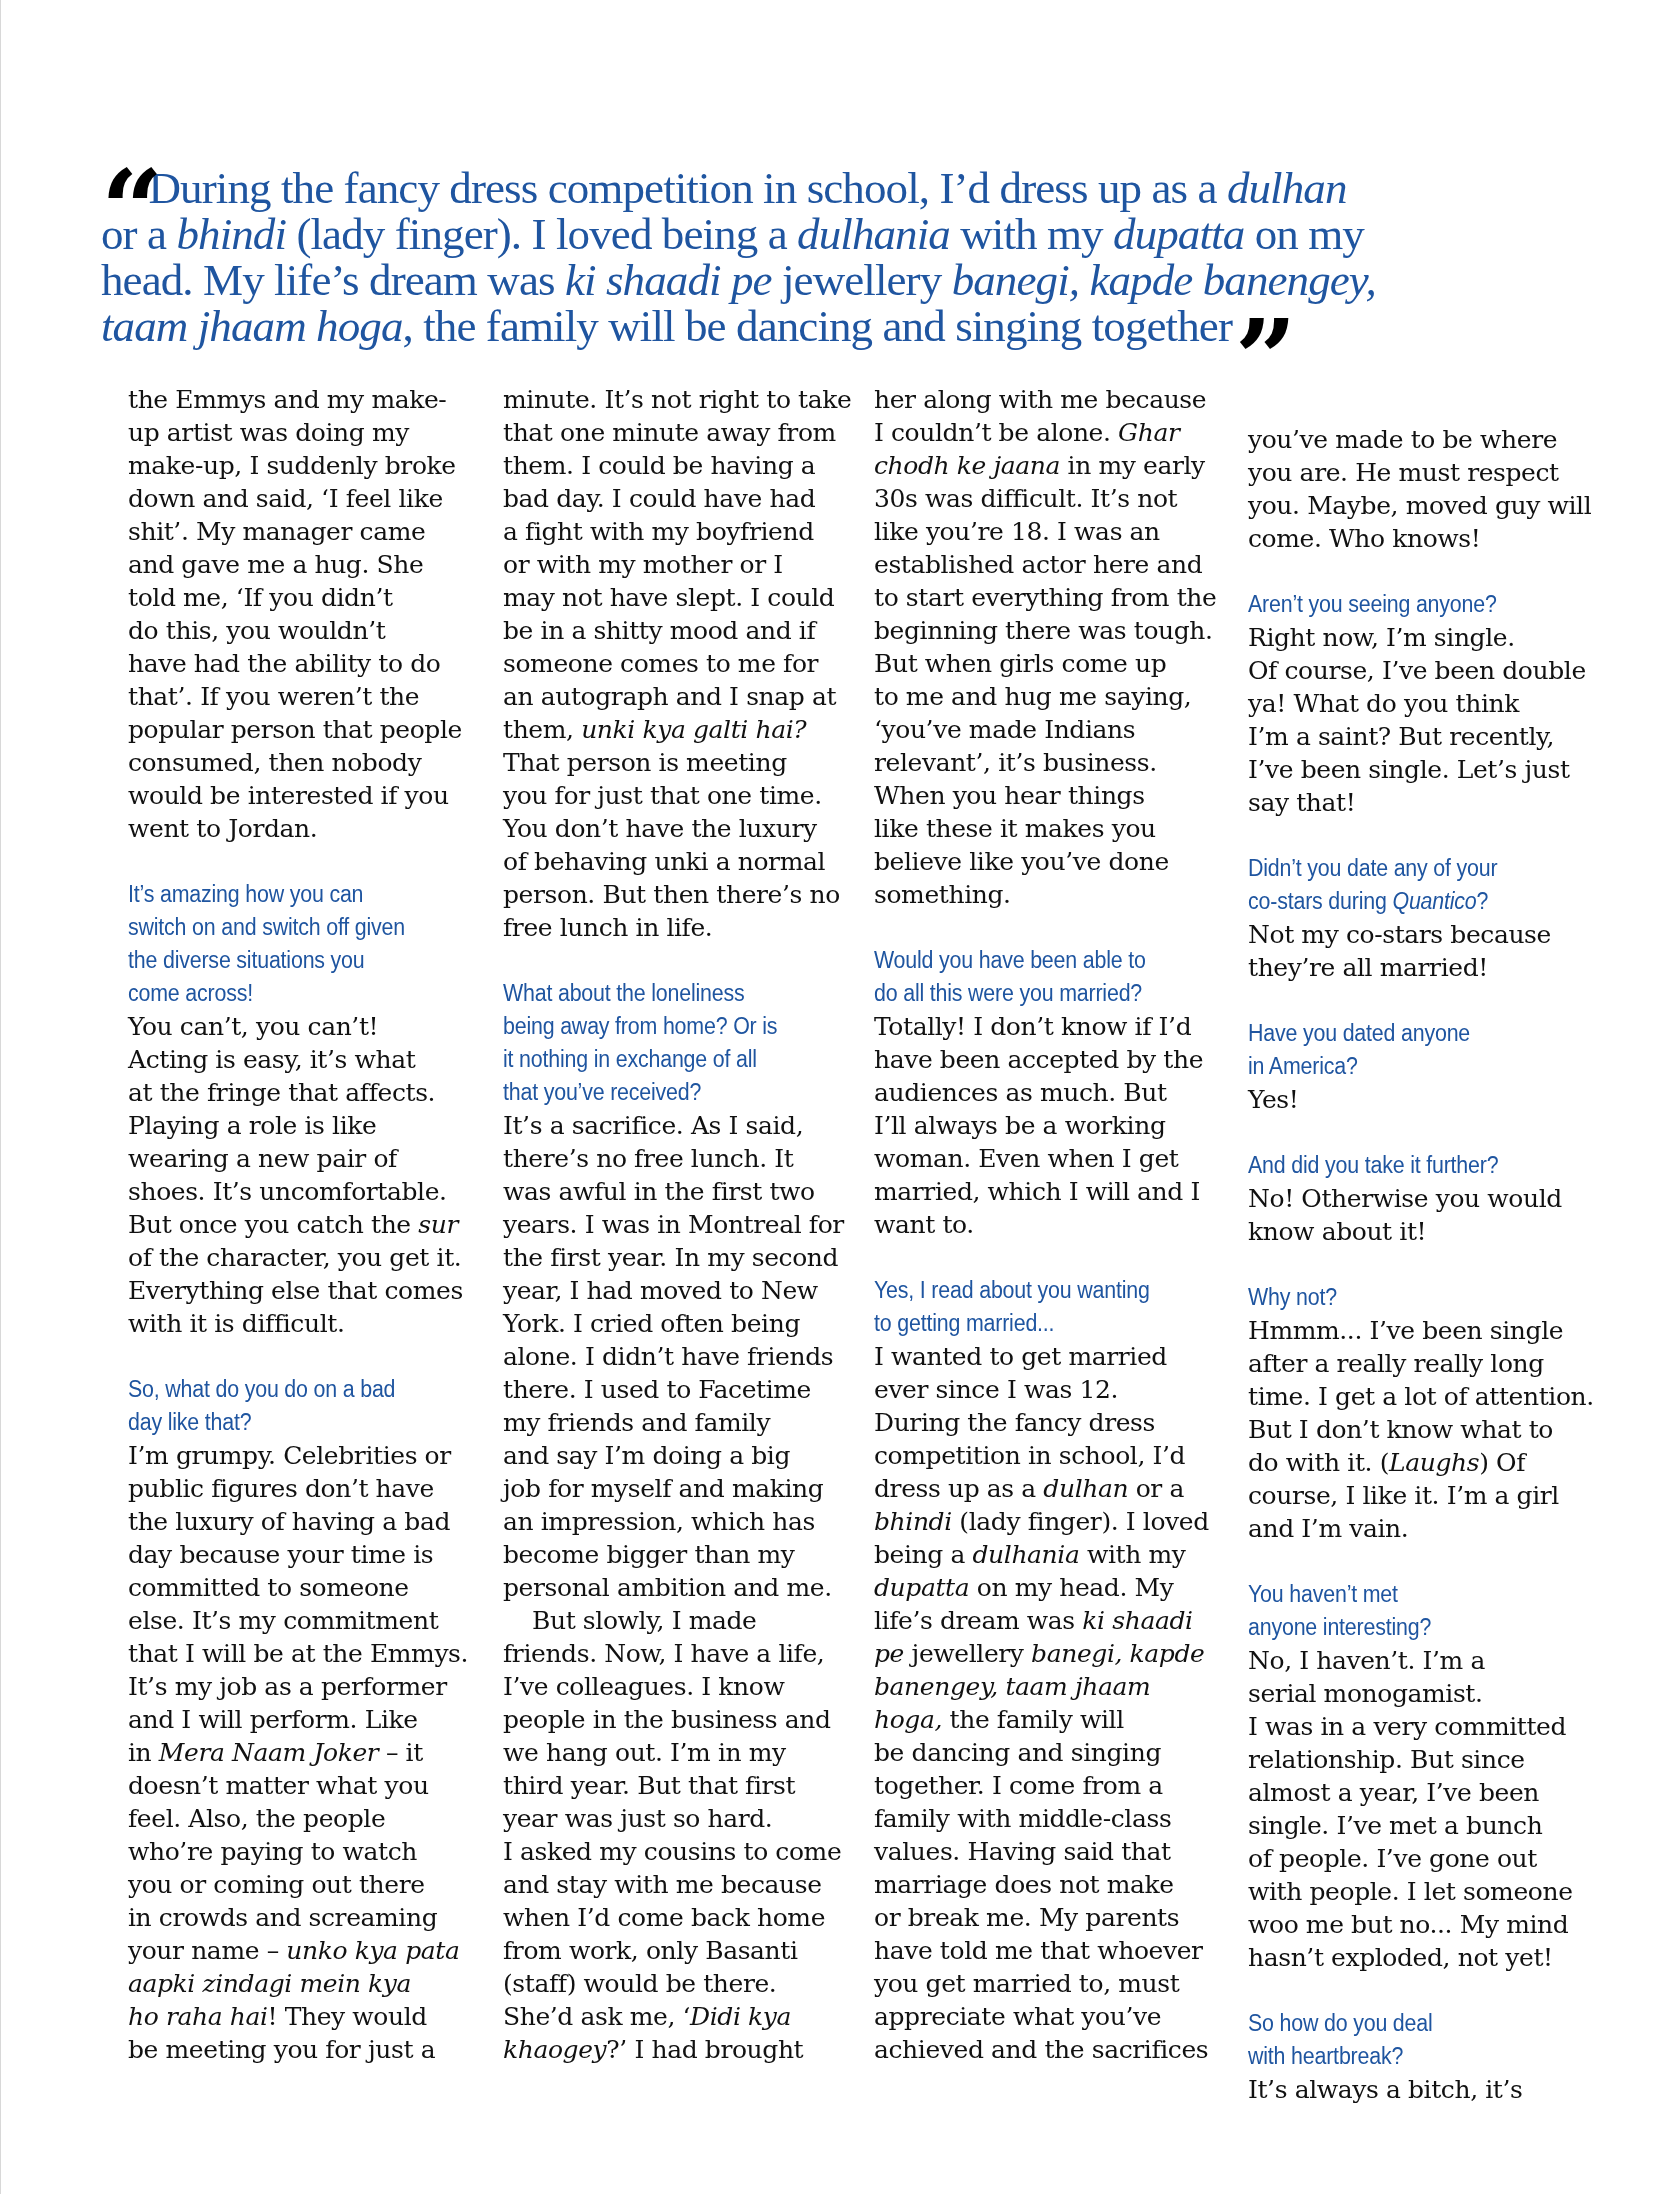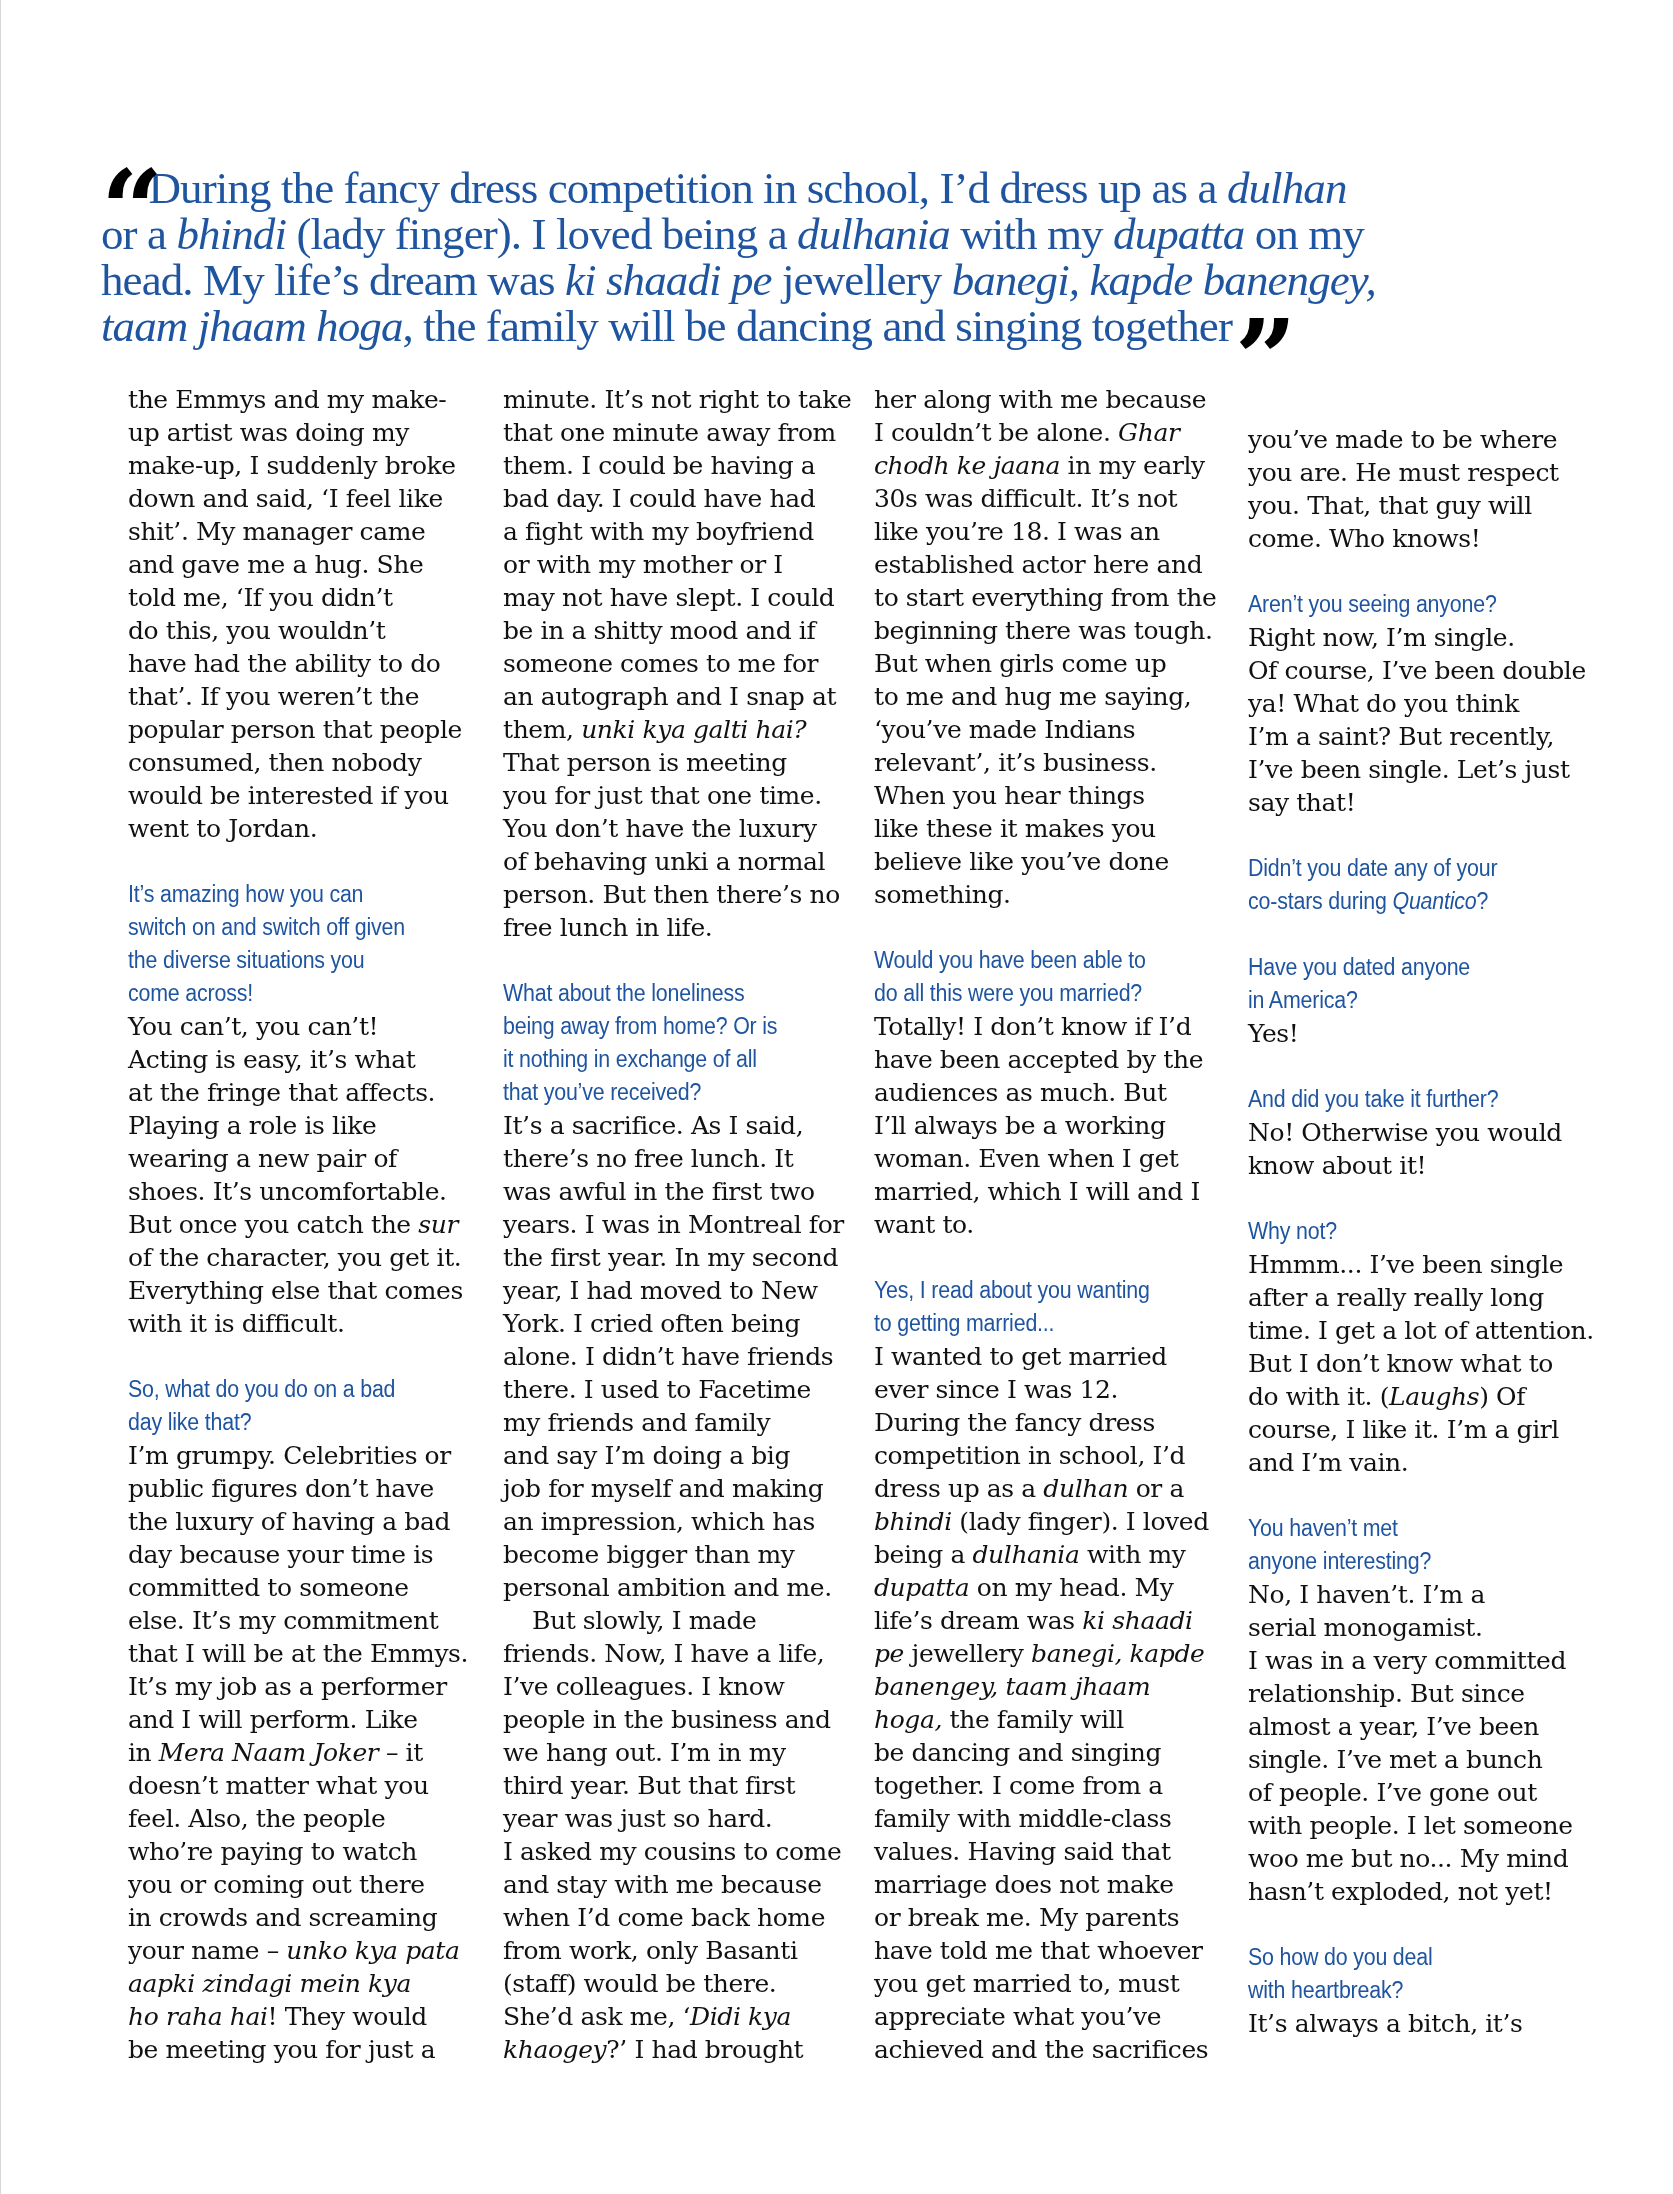--- a/index.html
+++ b/index.html
@@ -235,39 +235,43 @@
         <span class="line"><span>have told me that whoever</span></span>
         <span class="line"><span>you get married to, must</span></span>
         <span class="line"><span>appreciate what you’ve</span></span>
         <span class="line"><span>achieved and the sacrifices</span></span>
       </div>
     </div>
   <div class="column col-3">
       <div>
         <span class="line"><span>you’ve made to be where</span></span>
         <span class="line"><span>you are. He must respect</span></span>
-        <span class="line"><span>you. That, that guy will</span></span>
+        <span class="line"><span>you. Maybe, moved guy will</span></span>
         <span class="line"><span>come. Who knows!</span></span>
       </div>
       <span class="gap"></span>
       <div>
         <span class="line q-line"><span>Aren’t you seeing anyone?</span></span>
       </div>
       <div>
         <span class="line"><span>Right now, I’m single.</span></span>
         <span class="line"><span>Of course, I’ve been double</span></span>
         <span class="line"><span>ya! What do you think</span></span>
         <span class="line"><span>I’m a saint? But recently,</span></span>
         <span class="line"><span>I’ve been single. Let’s just</span></span>
         <span class="line"><span>say that!</span></span>
       </div>
       <span class="gap"></span>
       <div>
         <span class="line q-line"><span>Didn’t you date any of your</span></span>
         <span class="line q-line"><span>co-stars during </span><em>Quantico</em><span>?</span></span>
+      </div>
+      <div>
+        <span class="line"><span>Not my co-stars because</span></span>
+        <span class="line"><span>they’re all married!</span></span>
       </div>
       <span class="gap"></span>
       <div>
         <span class="line q-line"><span>Have you dated anyone</span></span>
         <span class="line q-line"><span>in America?</span></span>
       </div>
       <div>
         <span class="line"><span>Yes!</span></span>
       </div>
       <span class="gap"></span>

